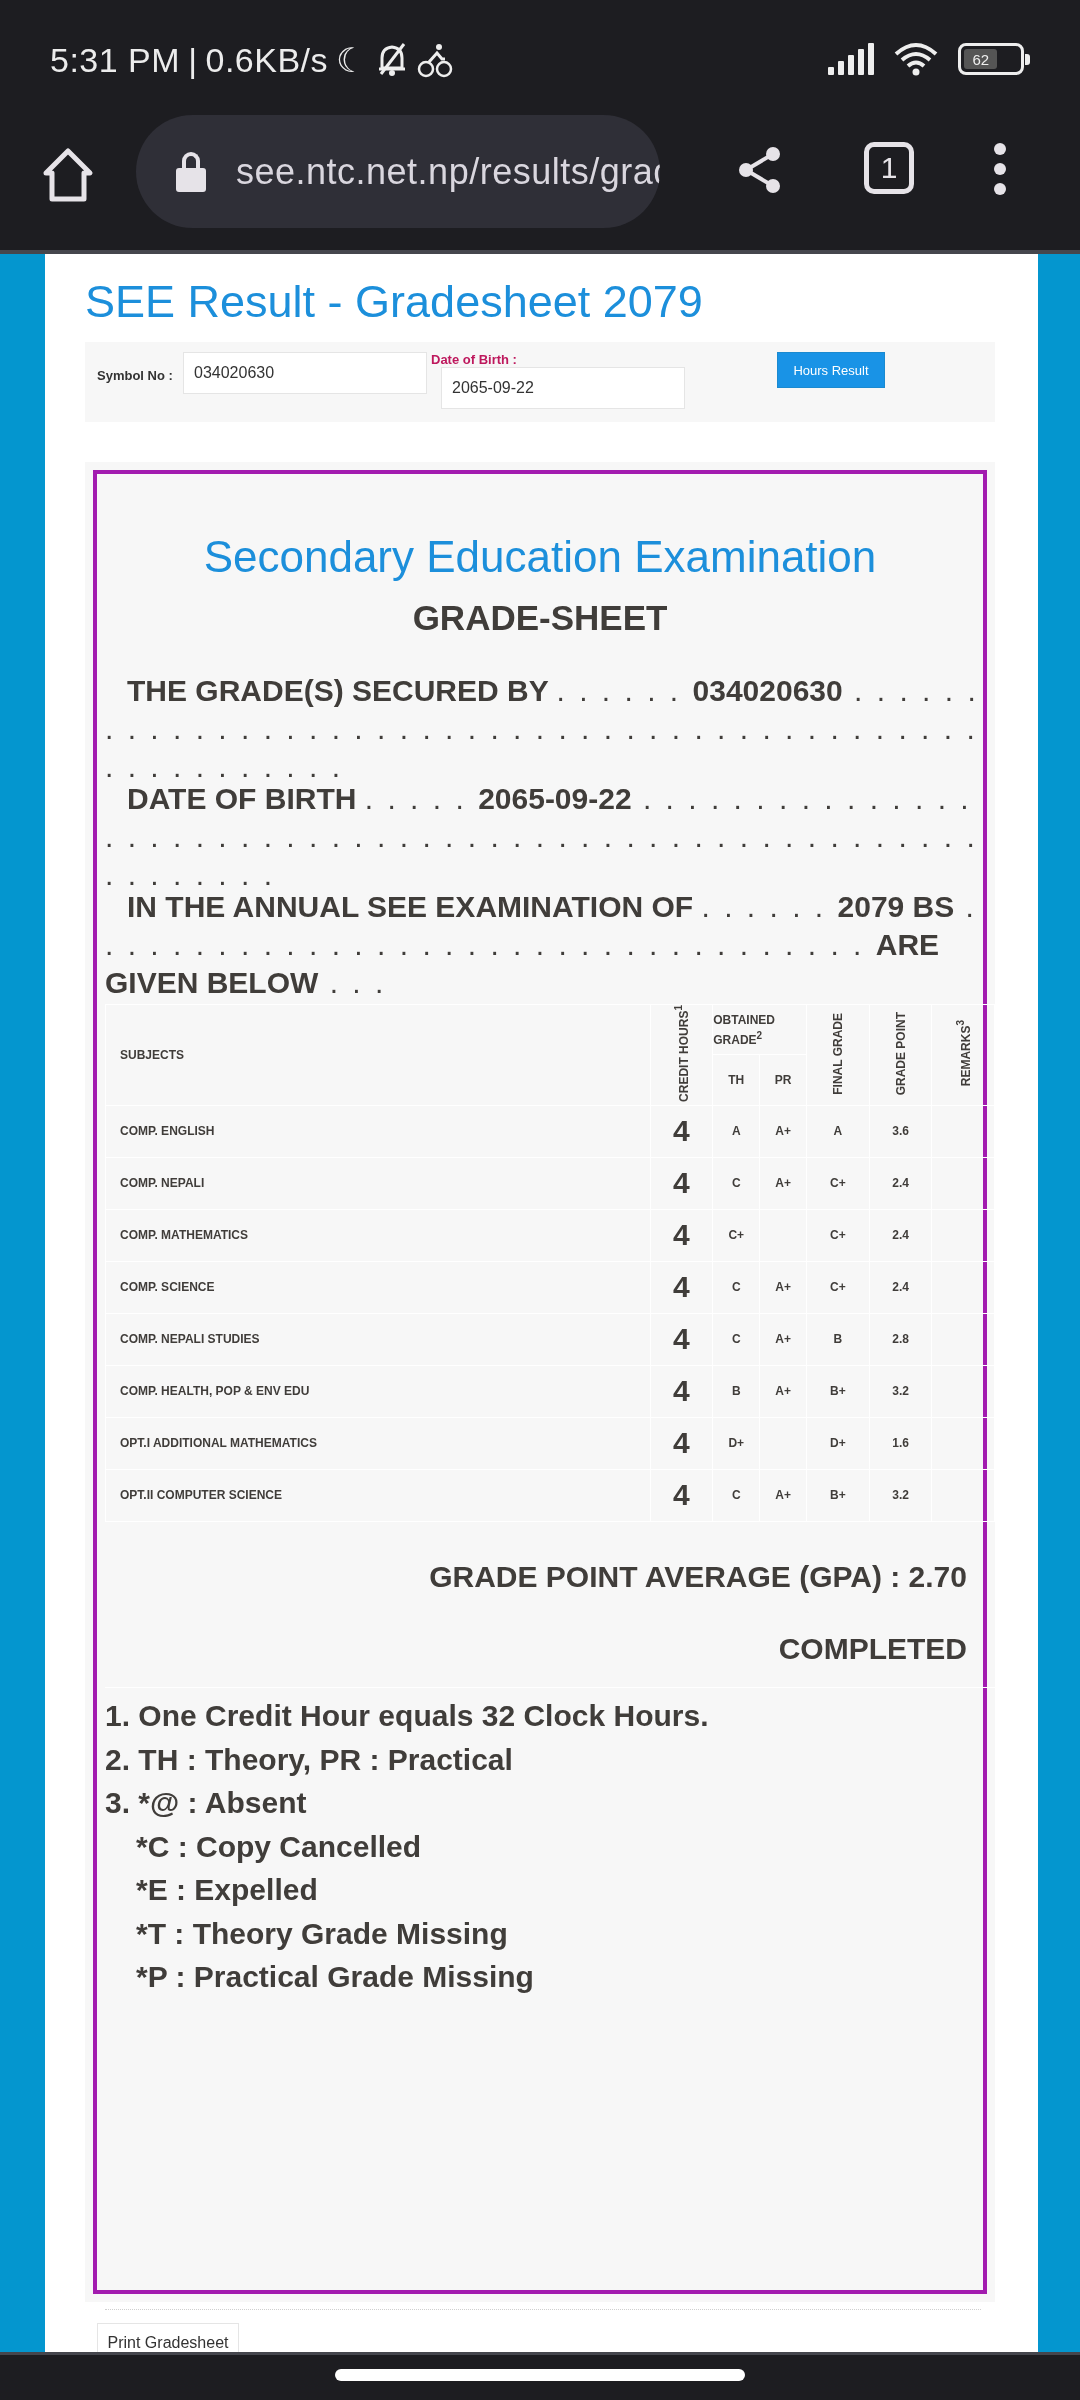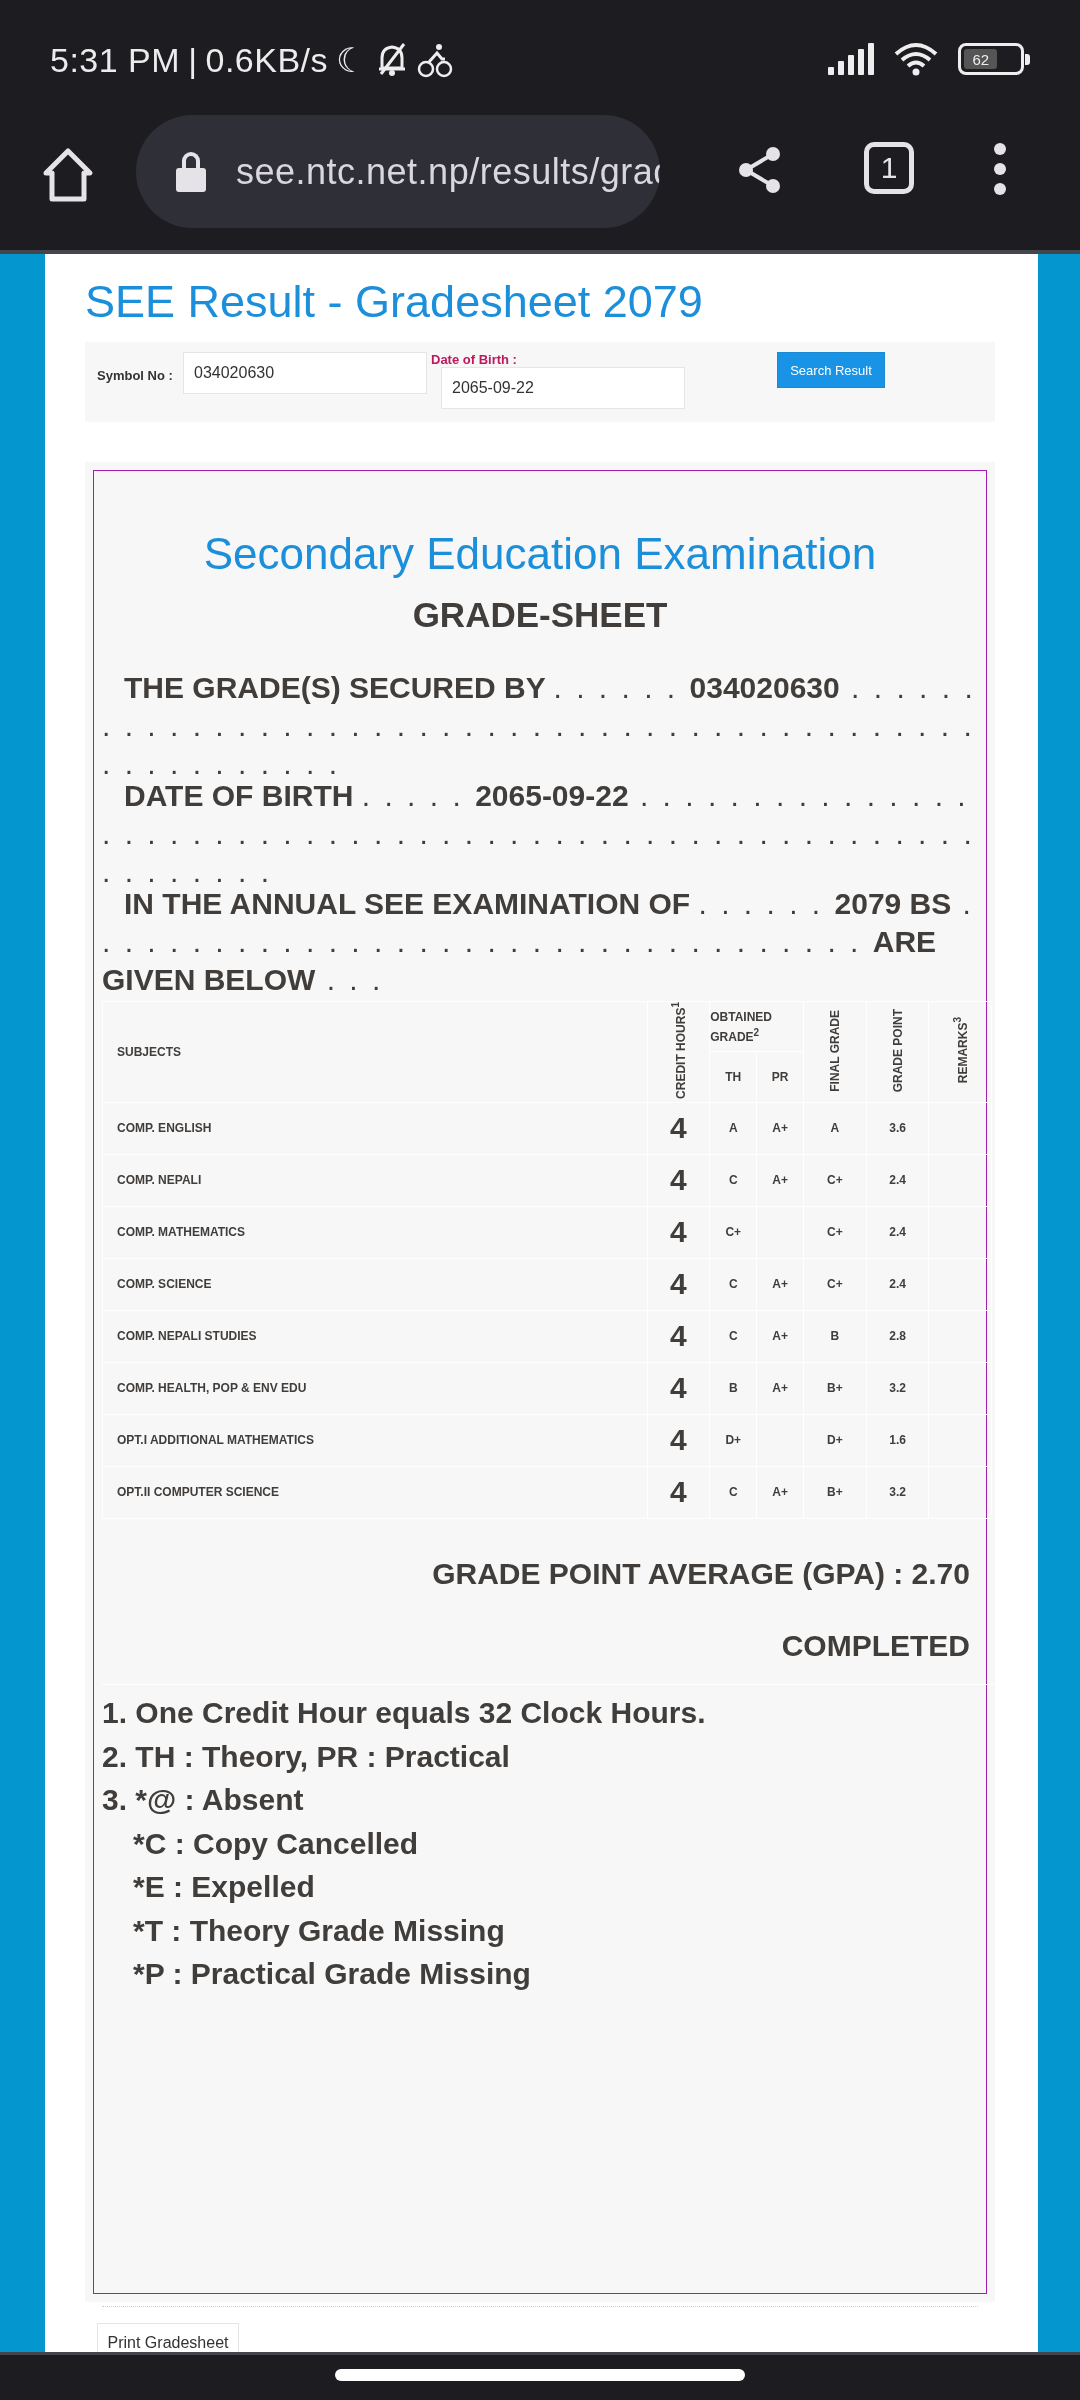--- a/index.html
+++ b/index.html
@@ -38,21 +38,21 @@
   .page-title { position: absolute; left: 40px; top: 22px; font-size: 45px; color: #1c8fdb; font-family: "Liberation Sans", sans-serif; }
 
   .search-panel { position: absolute; left: 40px; top: 88px; width: 910px; height: 80px; background: #f7f7f7; }
   .lbl-symbol { position: absolute; left: 12px; top: 26px; font-size: 13px; color: #333; font-weight: bold; }
   .inp-symbol { position: absolute; left: 98px; top: 10px; width: 244px; height: 42px; border: 1px solid #e5e5e5; background: #fff; font-size: 16px; color: #333; padding: 0 10px; font-family: "Liberation Sans", sans-serif; }
   .lbl-dob { position: absolute; left: 346px; top: 10px; font-size: 13px; color: #be185d; font-weight: bold; }
   .inp-dob { position: absolute; left: 356px; top: 25px; width: 244px; height: 42px; border: 1px solid #e5e5e5; background: #fff; font-size: 16px; color: #333; padding: 0 10px; font-family: "Liberation Sans", sans-serif; }
   .btn-search { position: absolute; left: 692px; top: 10px; width: 108px; height: 36px; background: #1993e6; color: #fff; font-size: 13px; border: 1px solid #1b8ad0; font-family: "Liberation Sans", sans-serif; }
 
   .sheet-outer { position: absolute; left: 40px; top: 208px; width: 910px; height: 1840px; background: #f7f7f7; }
-  .sheet-inner { position: absolute; left: 8px; top: 8px; width: 894px; height: 1824px; border: 1px solid #a21caf; }
+  .sheet-inner { position: absolute; left: 8px; top: 8px; width: 894px; height: 1824px; border: 4px solid #a21caf; }
 
   .exam-title { position: absolute; left: 0; width: 100%; top: 58px; text-align: center; font-size: 44px; color: #1c8fdb; }
   .gs-title { position: absolute; left: 0; width: 100%; top: 124px; text-align: center; font-size: 35px; color: #403d3a; font-weight: bold; }
 
   .para { position: absolute; left: 8px; width: 880px; font-size: 30px; color: #403d3a; font-weight: bold; line-height: 38px; }
   .para .dots { font-weight: normal; letter-spacing: 3px; }
   .p1 { top: 198px; }
   .p2 { top: 306px; }
   .p3 { top: 414px; }
   .indent { padding-left: 22px; }
@@ -156,21 +156,21 @@
 
 <div class="viewport">
   <div class="page">
     <h1 class="page-title" style="font-weight:normal">SEE Result - Gradesheet 2079</h1>
 
     <div class="search-panel">
       <label class="lbl-symbol">Symbol No :</label>
       <input class="inp-symbol" type="text" value="034020630" style="">
       <label class="lbl-dob">Date of Birth :</label>
       <input class="inp-dob" type="text" value="2065-09-22" style="">
-      <button class="btn-search">Search Result</button>
+      <button class="btn-search">Hours Result</button>
     </div>
 
     <div class="sheet-outer">
       <div class="sheet-inner">
         <div class="exam-title">Secondary Education Examination</div>
         <div class="gs-title">GRADE-SHEET</div>
 
         <div class="para p1">
           <span class="indent">THE GRADE(S) SECURED BY</span>
           <span class="dots"> . . . . . . </span><span>034020630</span><span class="dots"> . . . . . . . . . . . . . . . . . . . . . . . . . . . . . . . . . . . . . . . . . . . . . . . . . . . . . . . .</span>

